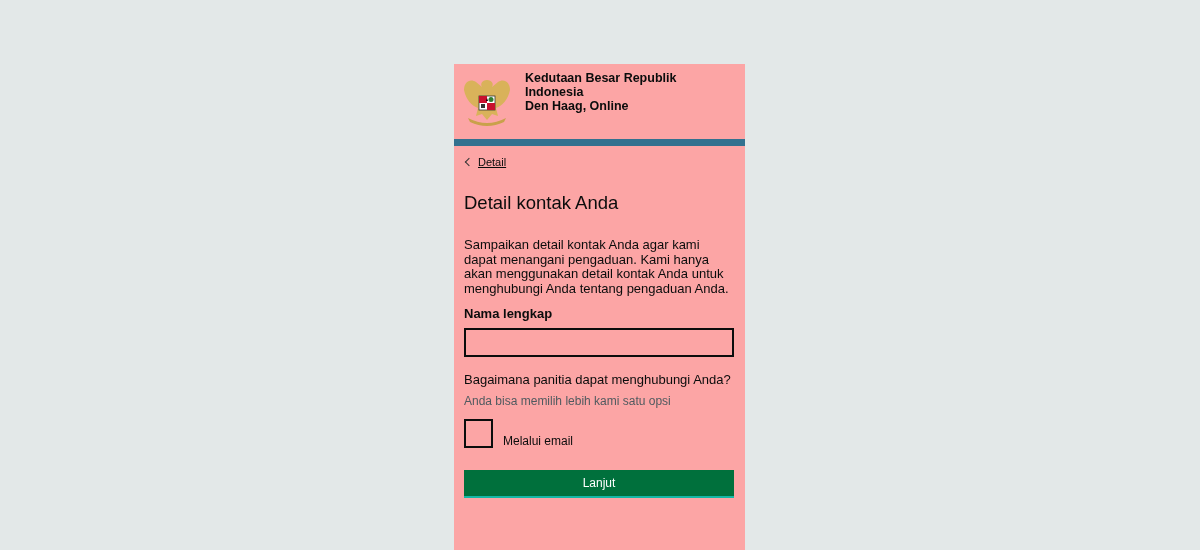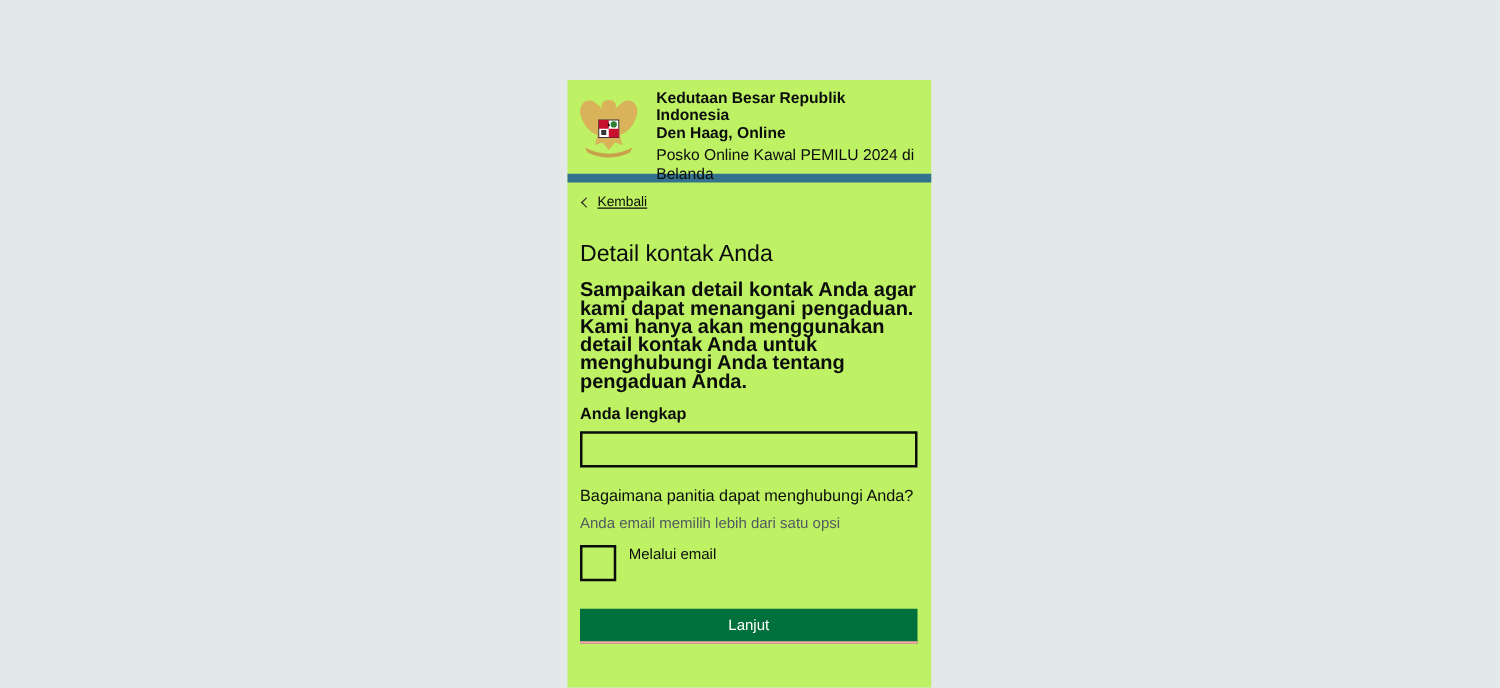--- a/index.html
+++ b/index.html
@@ -1,75 +1,74 @@
 <!DOCTYPE html>
 <html><head>
 <meta charset="utf-8">
 <style>
   html,body{margin:0;padding:0;}
   body{width:1200px;height:550px;background:#e3e8e8;font-family:"Liberation Sans","DejaVu Sans",sans-serif;color:#0b0c0c;overflow:hidden;position:relative;}
-  .card{position:absolute;left:454px;top:64px;width:291px;height:486px;background:#bef264;}
+  .card{position:absolute;left:454px;top:64px;width:291px;height:486px;background:#fca5a5;}
   .header{height:75px;position:relative;}
   .emblem{position:absolute;left:8px;top:10px;width:50px;height:56px;}
   .hdr-text{position:absolute;left:71px;top:7px;width:210px;}
   .hdr-title{font-weight:bold;font-size:12.5px;line-height:14px;}
   .hdr-sub{font-size:12.5px;line-height:15px;margin-top:4px;}
   .bar{height:7px;background:#33718f;}
   .content{padding:0 10px;}
   .back{display:flex;align-items:center;margin-top:10px;font-size:11px;}
   .back .chev{width:5px;height:5px;border-left:1px solid #333;border-bottom:1px solid #333;transform:rotate(45deg);margin-right:6px;margin-left:2px;}
   .back a{color:#0b0c0c;text-decoration:underline;}
   h1{font-size:18.5px;font-weight:normal;margin:24px 0 0 0;line-height:22px;}
-  .intro{font-size:16px;line-height:14.5px;margin-top:12px;font-weight:bold;}
+  .intro{font-size:13px;line-height:14.5px;margin-top:24px;}
   .label{font-weight:bold;font-size:13px;margin-top:10px;line-height:16px;}
   .input{margin-top:6px;height:25px;border:2px solid #0b0c0c;box-sizing:content-box;width:266px;}
   .q{font-weight:normal;font-size:13px;line-height:15px;margin-top:15px;}
   .hint{font-size:12px;color:#505a5f;margin-top:7px;line-height:14px;}
-  .cb{display:flex;align-items:flex-start;margin-top:11px;}
+  .cb{display:flex;align-items:flex-end;margin-top:11px;}
   .cb + .cb{margin-top:7px;}
   .box{width:25px;height:25px;border:2px solid #0b0c0c;flex:none;}
   .cb-label{font-size:12px;margin-left:10px;}
-  .btn{margin-top:22px;height:26px;background:#00703c;border-bottom:2px solid #fca5a5;color:#fff;font-size:12px;display:flex;align-items:center;justify-content:center;width:270px;}
+  .btn{margin-top:22px;height:26px;background:#00703c;border-bottom:2px solid #14b8a6;color:#fff;font-size:12px;display:flex;align-items:center;justify-content:center;width:270px;}
 </style>
 </head>
 <body>
 
 <div class="card">
   <div class="header">
     <svg class="emblem" viewBox="0 0 50 56">
       <path d="M25 6 C20 6 18 10 20 13 L14 8 C8 4 2 8 2 16 C4 26 10 32 16 34 L14 42 L20 40 L25 46 L30 40 L36 42 L34 34 C40 32 46 26 48 16 C48 8 42 4 36 8 L30 13 C32 10 30 6 25 6Z" fill="#d9b25a"></path>
       <path d="M6 44 Q25 54 44 44 L42 48 Q25 56 8 48Z" fill="#c9a14a"></path>
       <rect x="17" y="22" width="16" height="14" fill="#fff" stroke="#333" stroke-width="0.8"></rect>
       <rect x="17" y="22" width="8" height="7" fill="#c8102e"></rect>
       <rect x="25" y="29" width="8" height="7" fill="#c8102e"></rect>
       <circle cx="29" cy="25.5" r="2.5" fill="#2e7d32"></circle>
       <rect x="19" y="30" width="4" height="4" fill="#333"></rect>
       <path d="M25 24 L26 27 L24 27Z" fill="#000"></path>
     </svg>
     <div class="hdr-text">
       <div class="hdr-title"><span>Kedutaan Besar Republik Indonesia</span><br><span>Den Haag, Online</span></div>
-      <div class="hdr-sub">Posko Online Kawal PEMILU 2024 di Belanda</div>
     </div>
   </div>
   <div class="bar"></div>
 
   <div class="content">
     <div class="back">
       <span class="chev"></span>
-      <a href="#">Kembali</a>
+      <a href="#">Detail</a>
     </div>
 
     <h1>Detail kontak Anda</h1>
     <div class="intro">Sampaikan detail kontak Anda agar kami dapat menangani pengaduan. Kami hanya akan menggunakan detail kontak Anda untuk menghubungi Anda tentang pengaduan Anda.</div>
 
-    <div class="label">Anda lengkap</div>
+    <div class="label">Nama lengkap</div>
     <div class="input"></div>
 
     <div class="q">Bagaimana panitia dapat menghubungi Anda?</div>
-    <div class="hint">Anda email memilih lebih dari satu opsi</div>
+    <div class="hint">Anda bisa memilih lebih kami satu opsi</div>
 
     <div class="cb">
       <div class="box"></div>
       <span class="cb-label">Melalui email</span>
     </div>
 
     <div class="btn">Lanjut</div>
   </div>
 </div>
 

